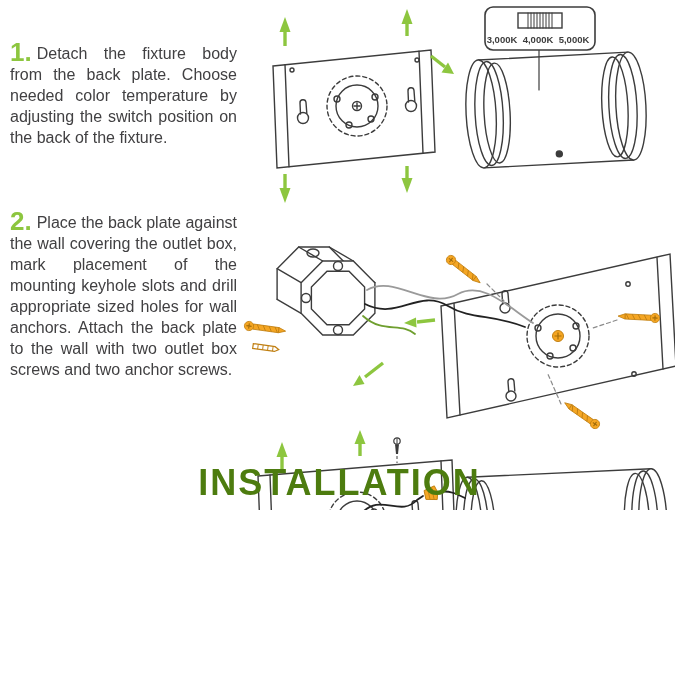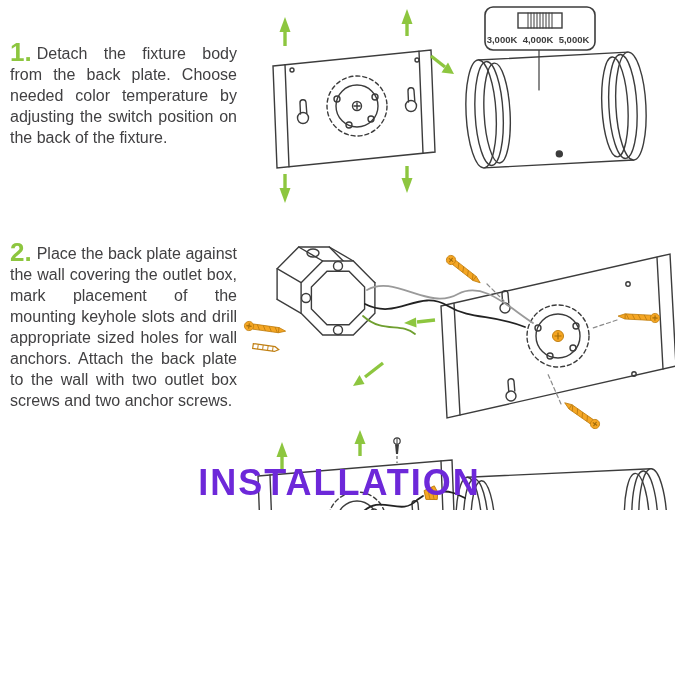--- a/index.html
+++ b/index.html
@@ -5,33 +5,33 @@
   html,body{margin:0;padding:0;background:#fff;}
   .page{
     position:relative;width:679px;height:510px;background:#fff;overflow:hidden;
     font-family:"Liberation Sans",sans-serif;color:#414042;
   }
   .step{
     position:absolute;left:10px;width:227px;
     font-size:16px;line-height:21px;text-align:justify;color:#414042;
   }
   .step-1{top:26px;}
-  .step-2{top:211px;margin-top:31px;}
+  .step-2{top:180px;margin-top:31px;}
   .step-3{top:452px;}
   .step-num{
     font-size:26px;font-weight:bold;color:#8dc63f;
     padding-right:5px;vertical-align:-2px;line-height:21px;
   }
   .illu{position:absolute;display:block;}
   .illu-1{left:245px;top:4px;}
   .illu-2{left:243px;top:226px;}
   .illu-3{left:245px;top:430px;}
   .title{
     position:absolute;left:0;right:0;bottom:6px;text-align:center;
-    font-size:36px;font-weight:800;letter-spacing:2px;color:#6d28d9;
+    font-size:36px;font-weight:800;letter-spacing:2px;color:#4d7c0f;
   }
 </style>
 </head>
 <body>
 
 <div class="page">
 
   <p class="step step-1"><span class="step-num">1.</span><span>Detach the fixture body from the back plate. Choose needed color temperature by adjusting the switch position on the back of the fixture.</span></p>
 
   <p class="step step-2"><span class="step-num">2.</span><span>Place the back plate against the wall covering the outlet box, mark placement of the mounting keyhole slots and drill appropriate sized holes for wall anchors. Attach the back plate to the wall with two outlet box screws and two anchor screws.</span></p>

